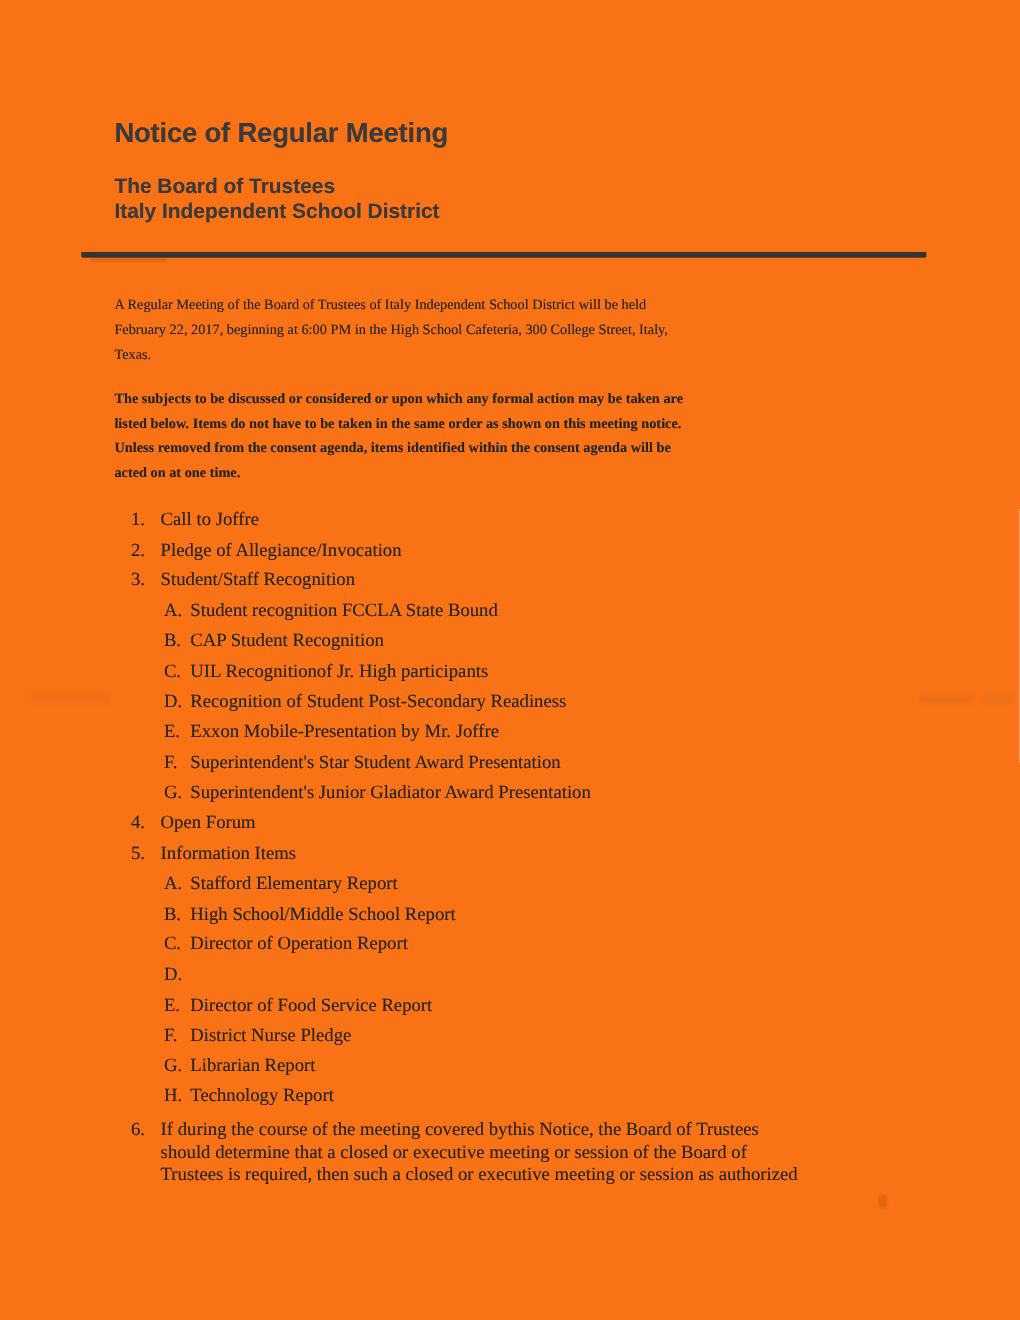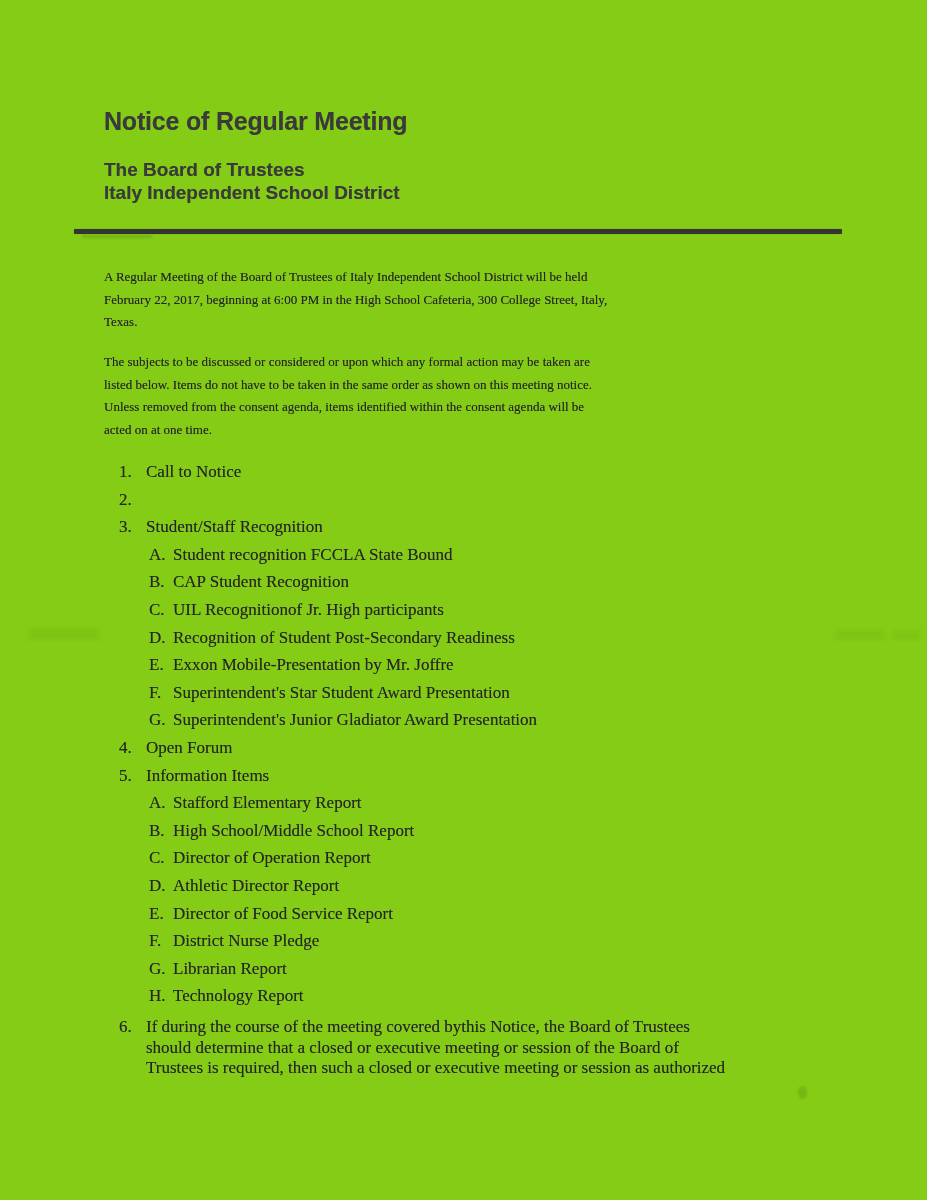--- a/index.html
+++ b/index.html
@@ -1,20 +1,20 @@
 <!DOCTYPE html>
 <html><head>
 <meta charset="utf-8">
 <style>
   html, body { margin: 0; padding: 0; background: #e8e8e8; }
   .page {
     position: relative;
     width: 927px;
     height: 1200px;
-    background: #84cc16;
+    background: #f97316;
     overflow: hidden;
     font-family: "Liberation Serif", serif;
     color: #262626;
   }
   
   .header { position: absolute; left: 104px; top: 106px; }
   .doc-title {
     font-family: "Liberation Sans", sans-serif;
     font-weight: bold;
     font-size: 25px;
@@ -52,21 +52,21 @@
   .para {
     position: absolute;
     left: 104px;
     width: 760px;
     font-size: 13px;
     line-height: 22.5px;
     text-shadow: 0 0 0.5px rgba(38,38,38,0.5);
     white-space: nowrap;
   }
   .para-1 { top: 266px; }
-  .para-2 { top: 351px; }
+  .para-2 { top: 351px; font-weight: bold; }
   
   .agenda {
     position: absolute;
     left: 104px; top: 458px;
     width: 790px;
     font-size: 17px;
     line-height: 27.6px;
     text-shadow: 0 0 0.5px rgba(38,38,38,0.5);
     white-space: nowrap;
   }
@@ -112,24 +112,25 @@
     <div>The subjects to be discussed or considered or upon which any formal action may be taken are</div>
     <div>listed below. Items do not have to be taken in the same order as shown on this meeting notice.</div>
     <div>Unless removed from the consent agenda, items identified within the consent agenda will be</div>
     <div>acted on at one time.</div>
   </div>
 
   <div class="agenda">
 
     <div class="agenda-item level-1">
       <span class="marker">1.</span>
-      <span class="text">Call to Notice</span>
+      <span class="text">Call to Joffre</span>
     </div>
     <div class="agenda-item level-1">
       <span class="marker">2.</span>
+      <span class="text">Pledge of Allegiance/Invocation</span>
     </div>
     <div class="agenda-item level-1">
       <span class="marker">3.</span>
       <span class="text">Student/Staff Recognition</span>
     </div>
     <div class="agenda-item level-2">
       <span class="marker">A.</span>
       <span class="text">Student recognition FCCLA State Bound</span>
     </div>
     <div class="agenda-item level-2">
@@ -171,21 +172,20 @@
     <div class="agenda-item level-2">
       <span class="marker">B.</span>
       <span class="text">High School/Middle School Report</span>
     </div>
     <div class="agenda-item level-2">
       <span class="marker">C.</span>
       <span class="text">Director of Operation Report</span>
     </div>
     <div class="agenda-item level-2">
       <span class="marker">D.</span>
-      <span class="text">Athletic Director Report</span>
     </div>
     <div class="agenda-item level-2">
       <span class="marker">E.</span>
       <span class="text">Director of Food Service Report</span>
     </div>
     <div class="agenda-item level-2">
       <span class="marker">F.</span>
       <span class="text">District Nurse Pledge</span>
     </div>
     <div class="agenda-item level-2">

